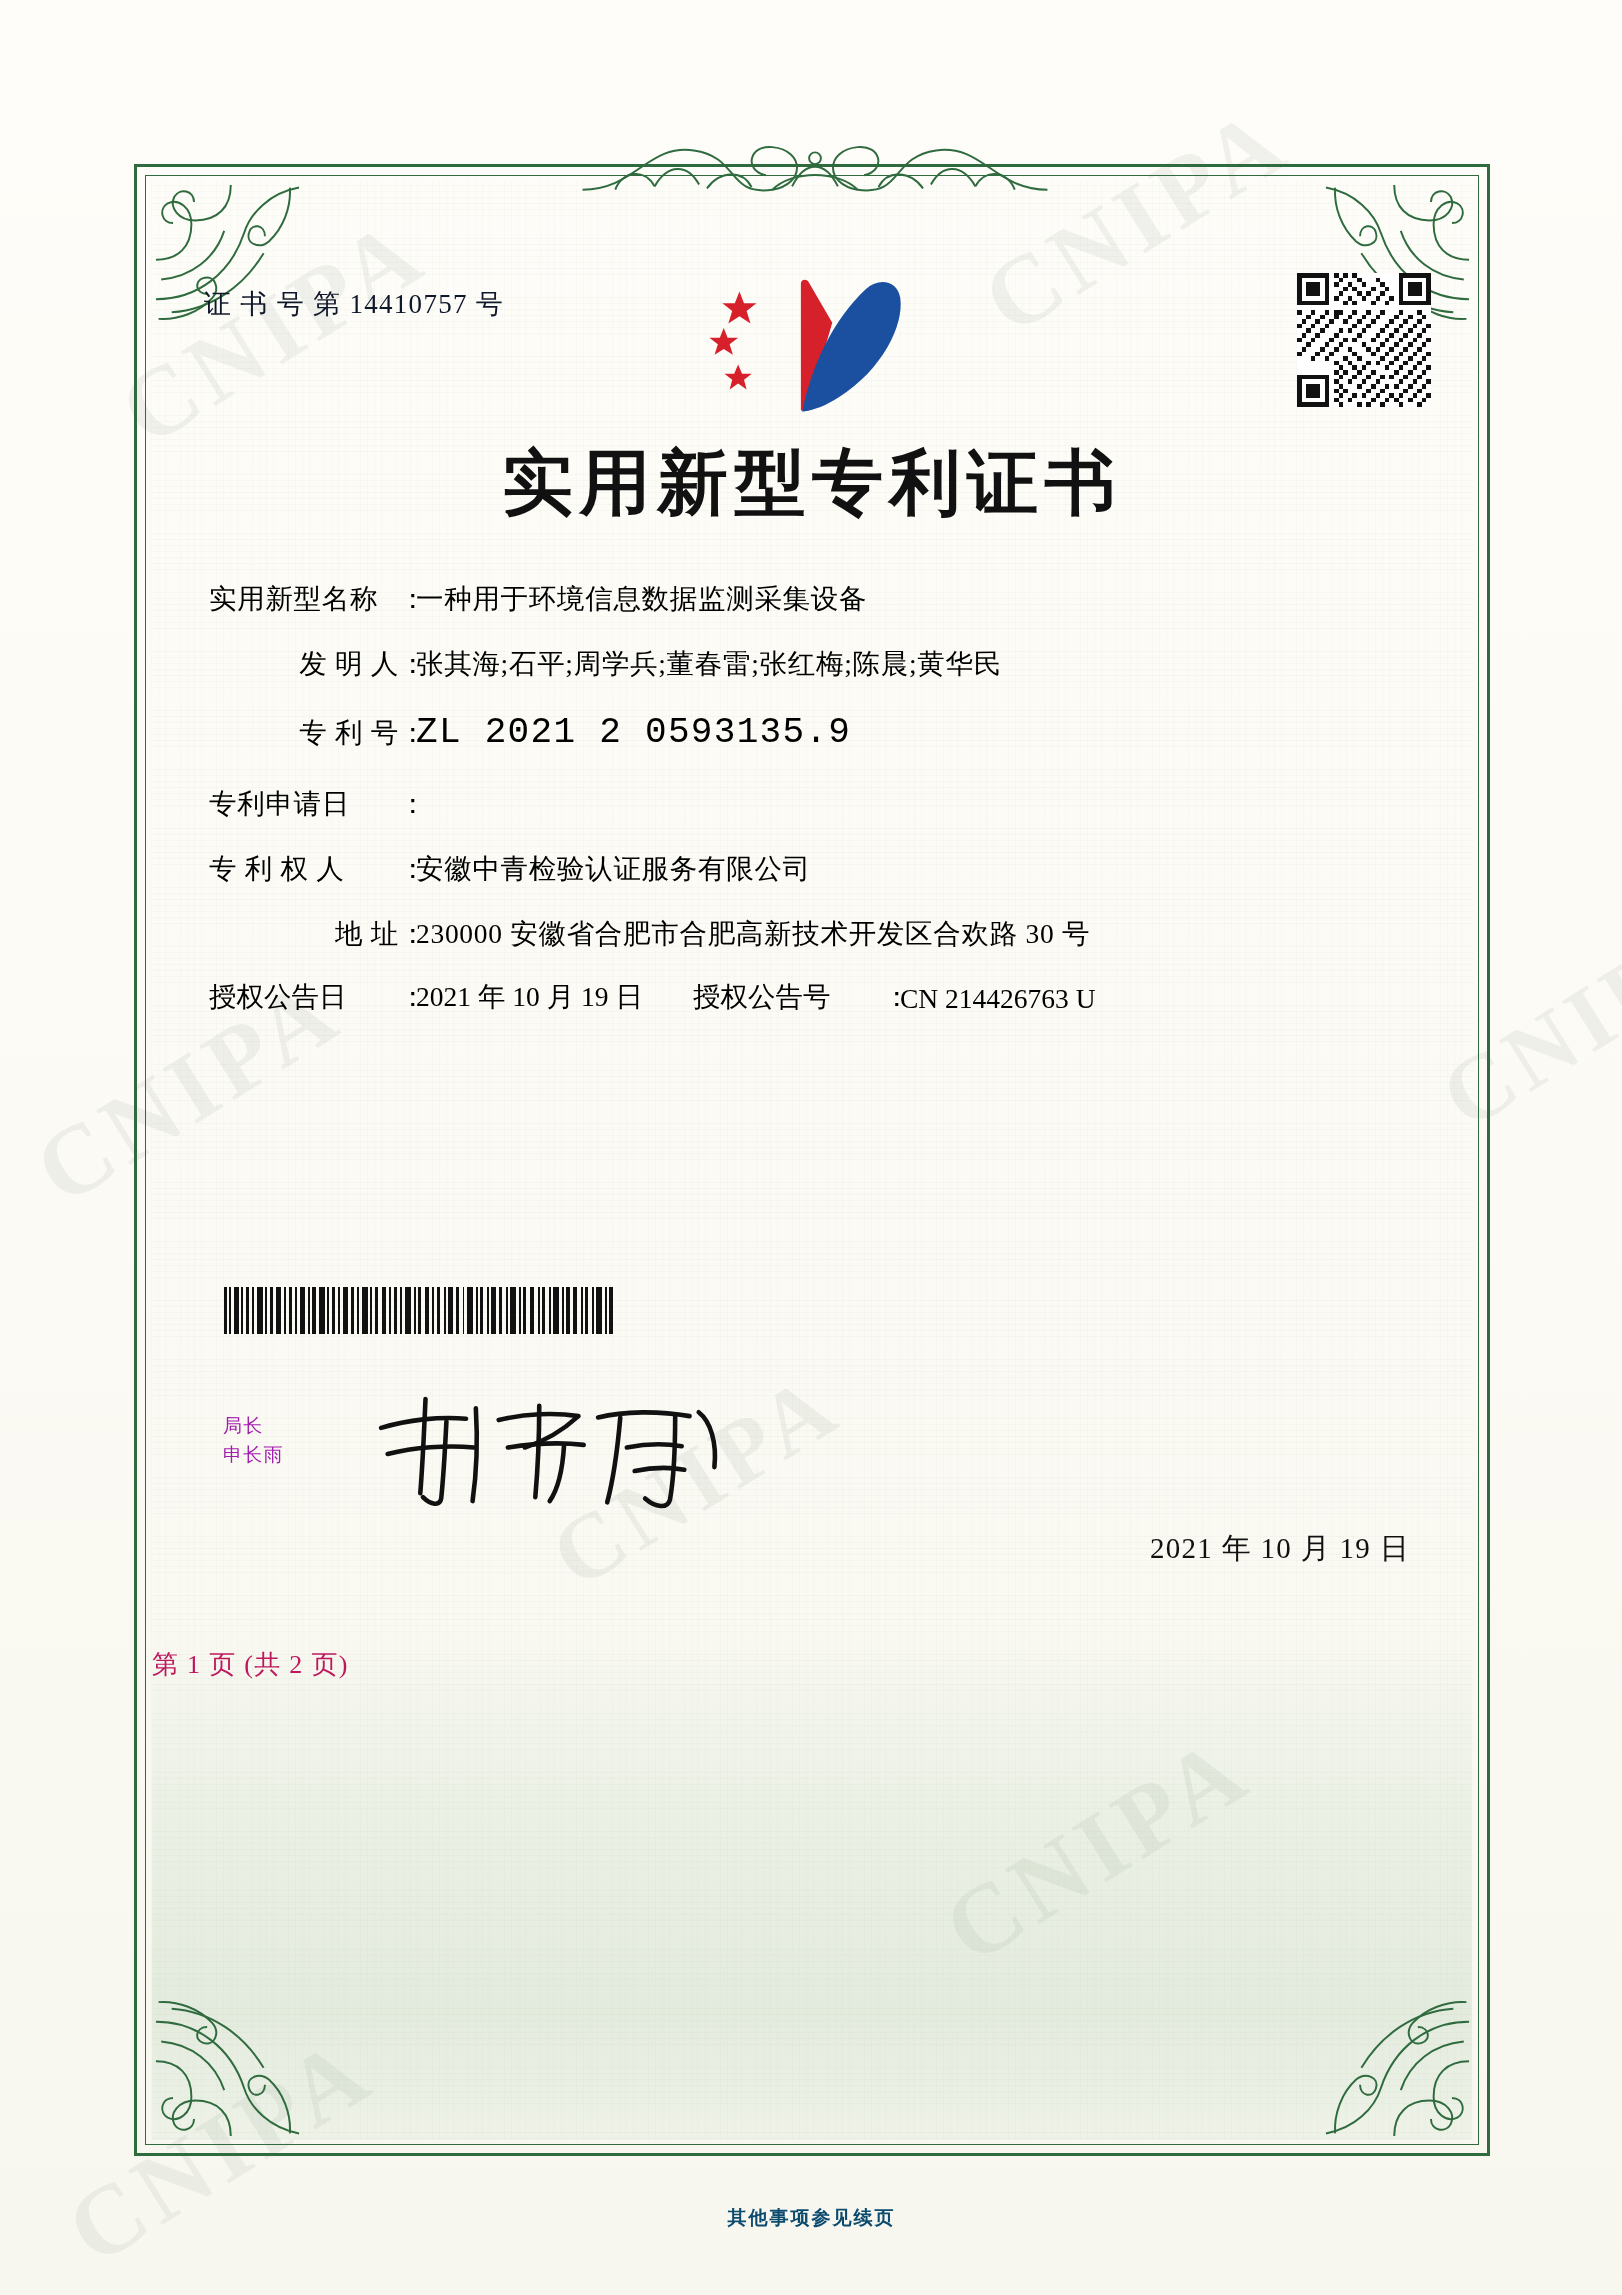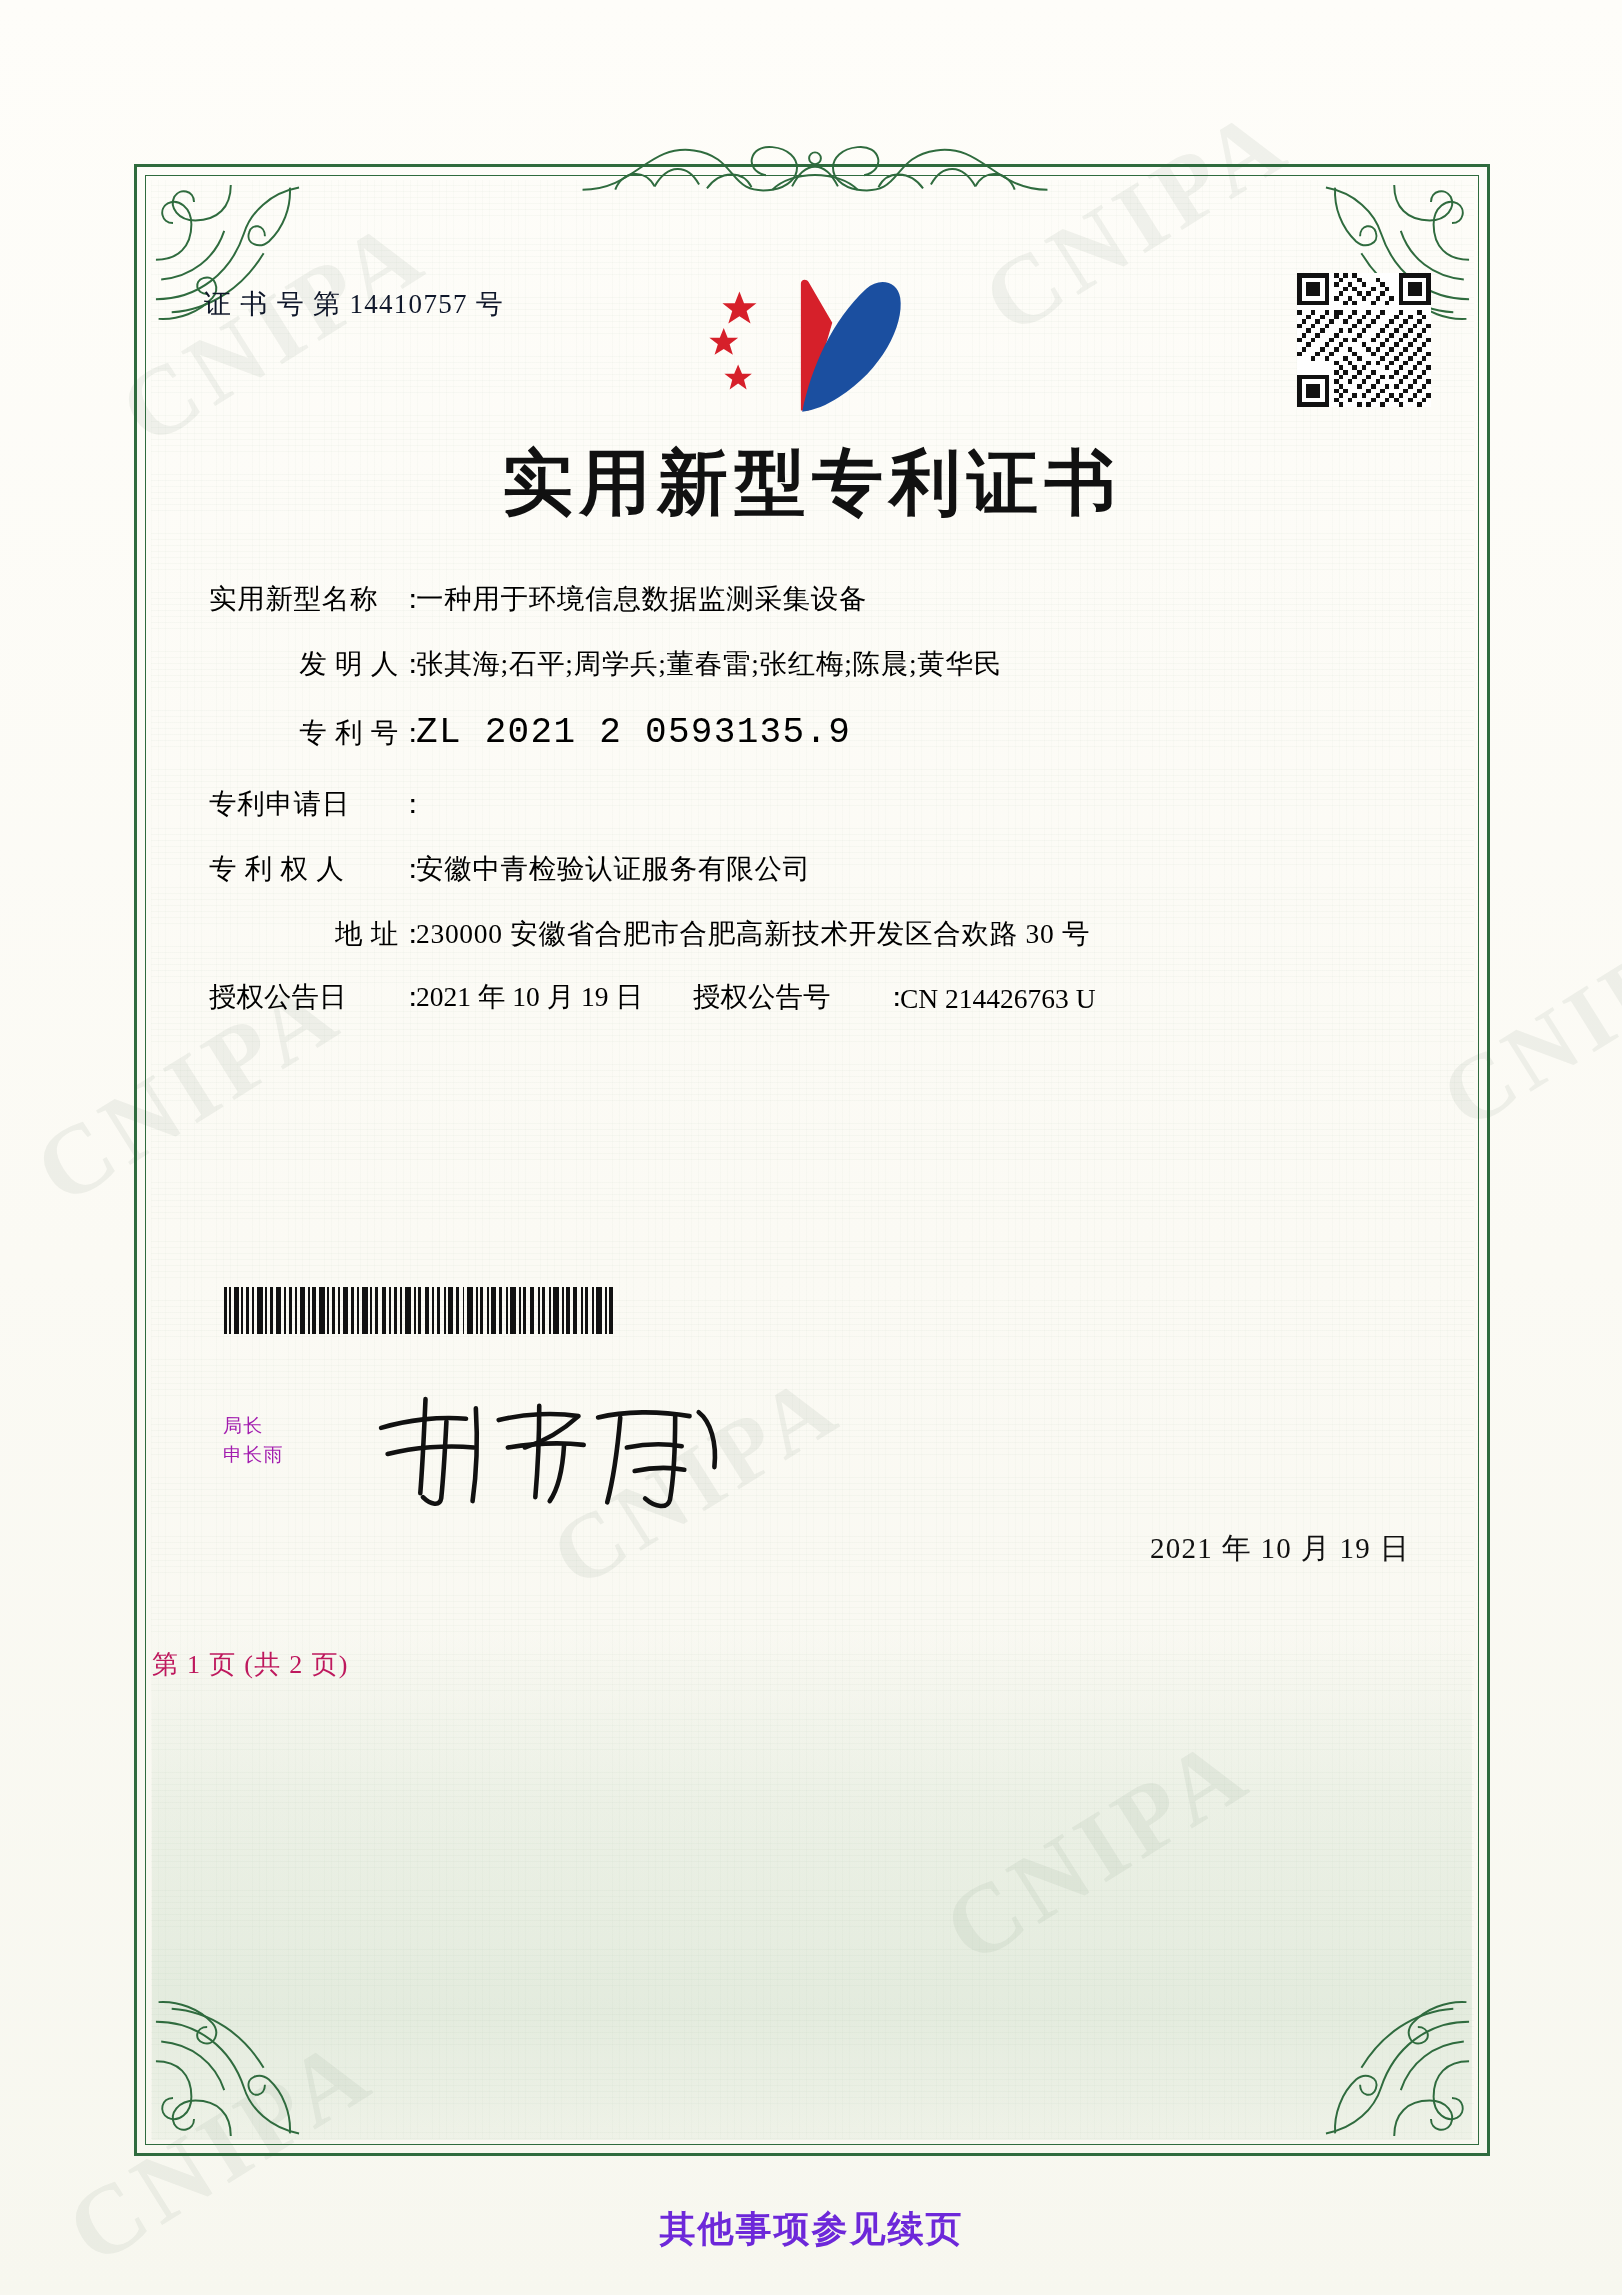--- a/index.html
+++ b/index.html
@@ -265,23 +265,23 @@
     color: #be185d;
     letter-spacing: 1.3px;
   }
 
   .footer-note {
     position: absolute;
     left: 0;
     right: 0;
     top: 2205px;
     text-align: center;
-    font-size: 36px;
+    font-size: 19px;
     font-weight: bold;
-    color: #6d28d9;
+    color: #0c4a6e;
     letter-spacing: 2px;
   }
 </style>
 </head>
 <body>
 
 <div class="page">
   <div class="paper-tint"></div>
 
   <div class="watermark wm1">CNIPA</div>

